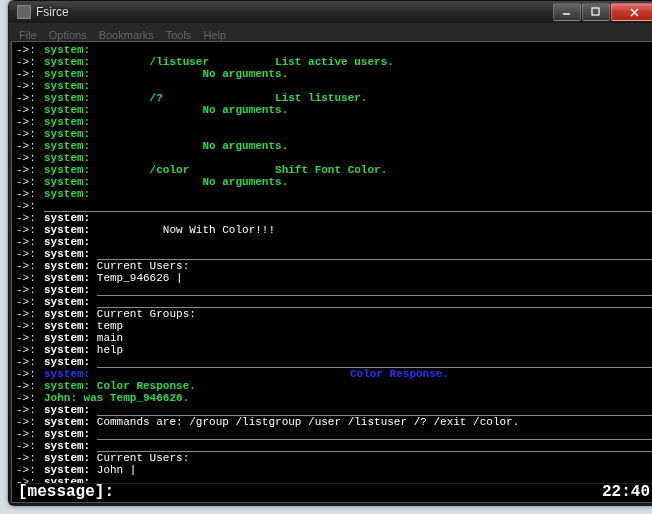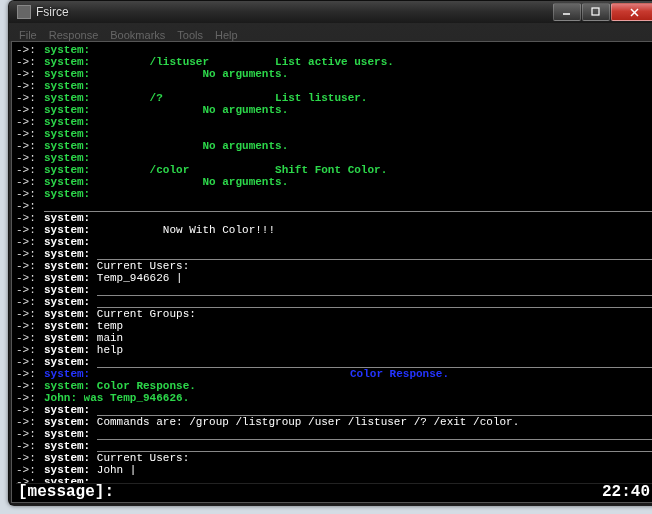--- a/index.html
+++ b/index.html
@@ -144,21 +144,21 @@
         <svg width="11" height="11" viewBox="0 0 11 11">
             <line x1="2" y1="2" x2="9" y2="9" stroke="#fff" stroke-width="1.5"></line>
             <line x1="9" y1="2" x2="2" y2="9" stroke="#fff" stroke-width="1.5"></line>
           </svg>
       </div>
     </div>
   </div>
 
   <div class="menubar">
     <span>File</span>
-    <span>Response</span>
+    <span>Options</span>
     <span>Bookmarks</span>
     <span>Tools</span>
     <span>Help</span>
   </div>
 
   <div class="terminal">
     <div class="scroll-area" id="scroll">
         <div class="row"><span class="prompt">-&gt;: </span><span class="tag-green">system: </span><span class="body green"></span></div>
         <div class="row"><span class="prompt">-&gt;: </span><span class="tag-green">system: </span><span class="body green">        /listuser          List active users.</span></div>
         <div class="row"><span class="prompt">-&gt;: </span><span class="tag-green">system: </span><span class="body green">                No arguments.</span></div>

